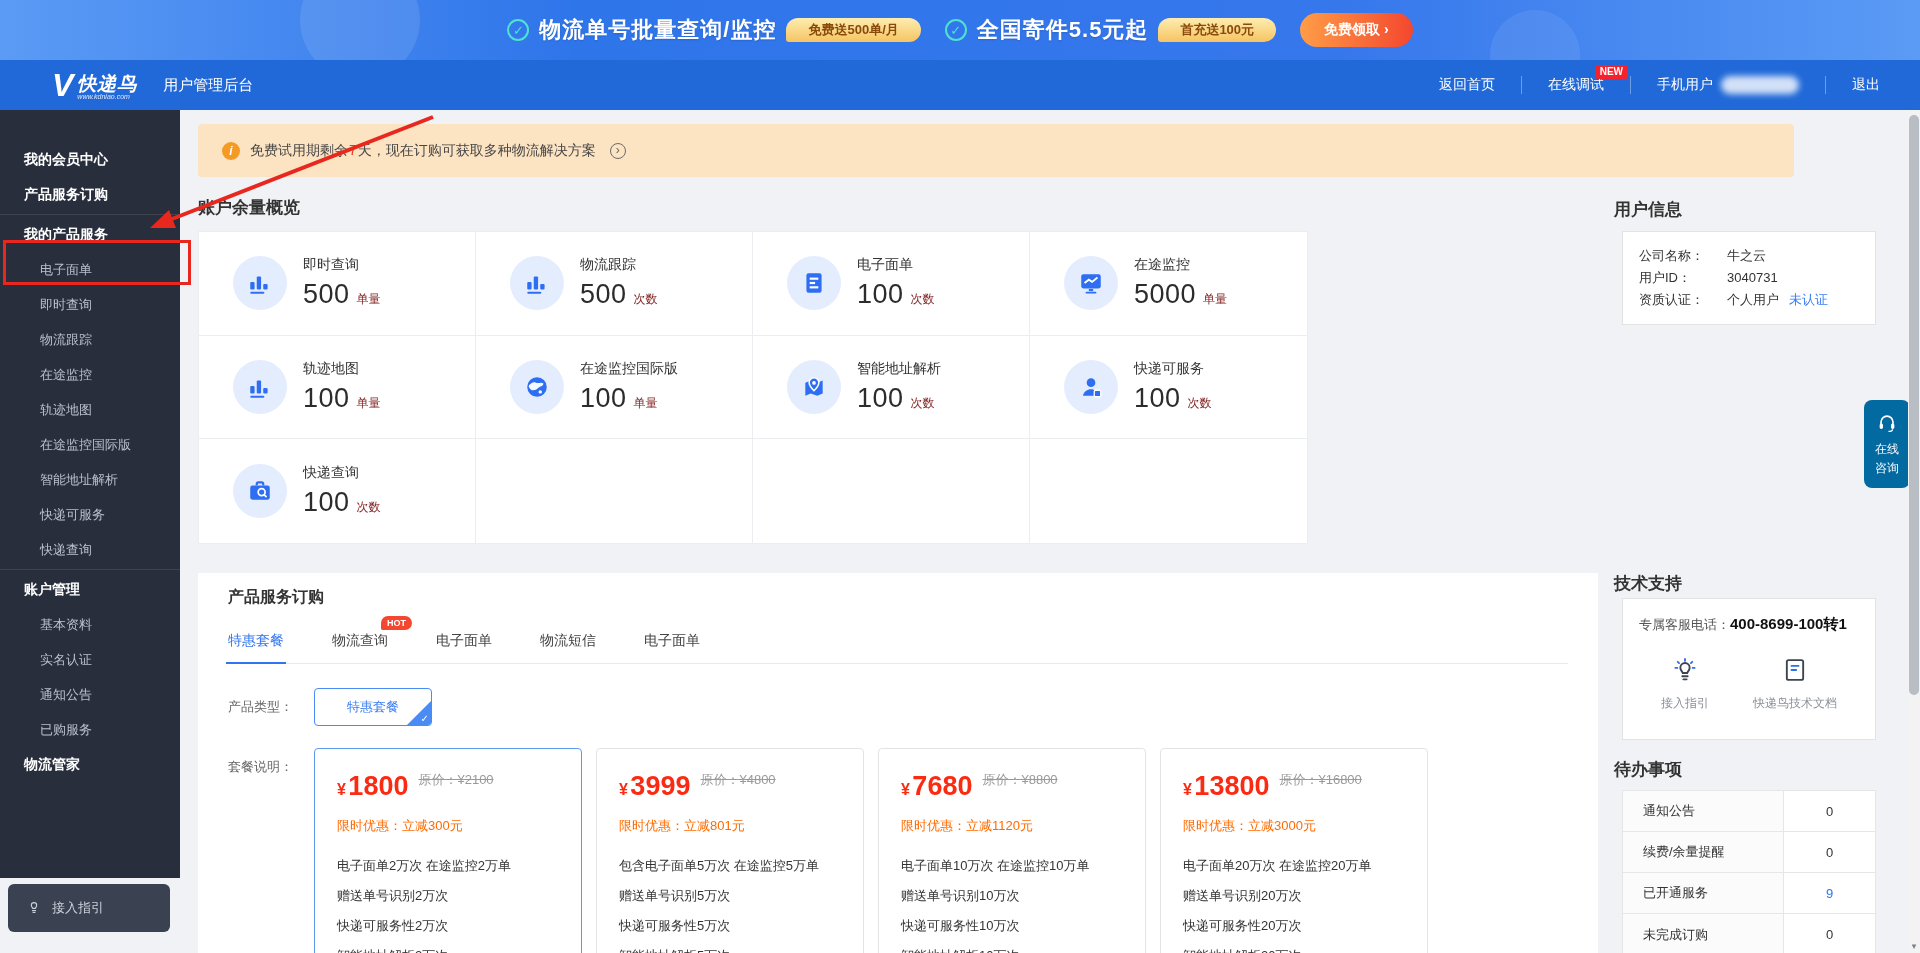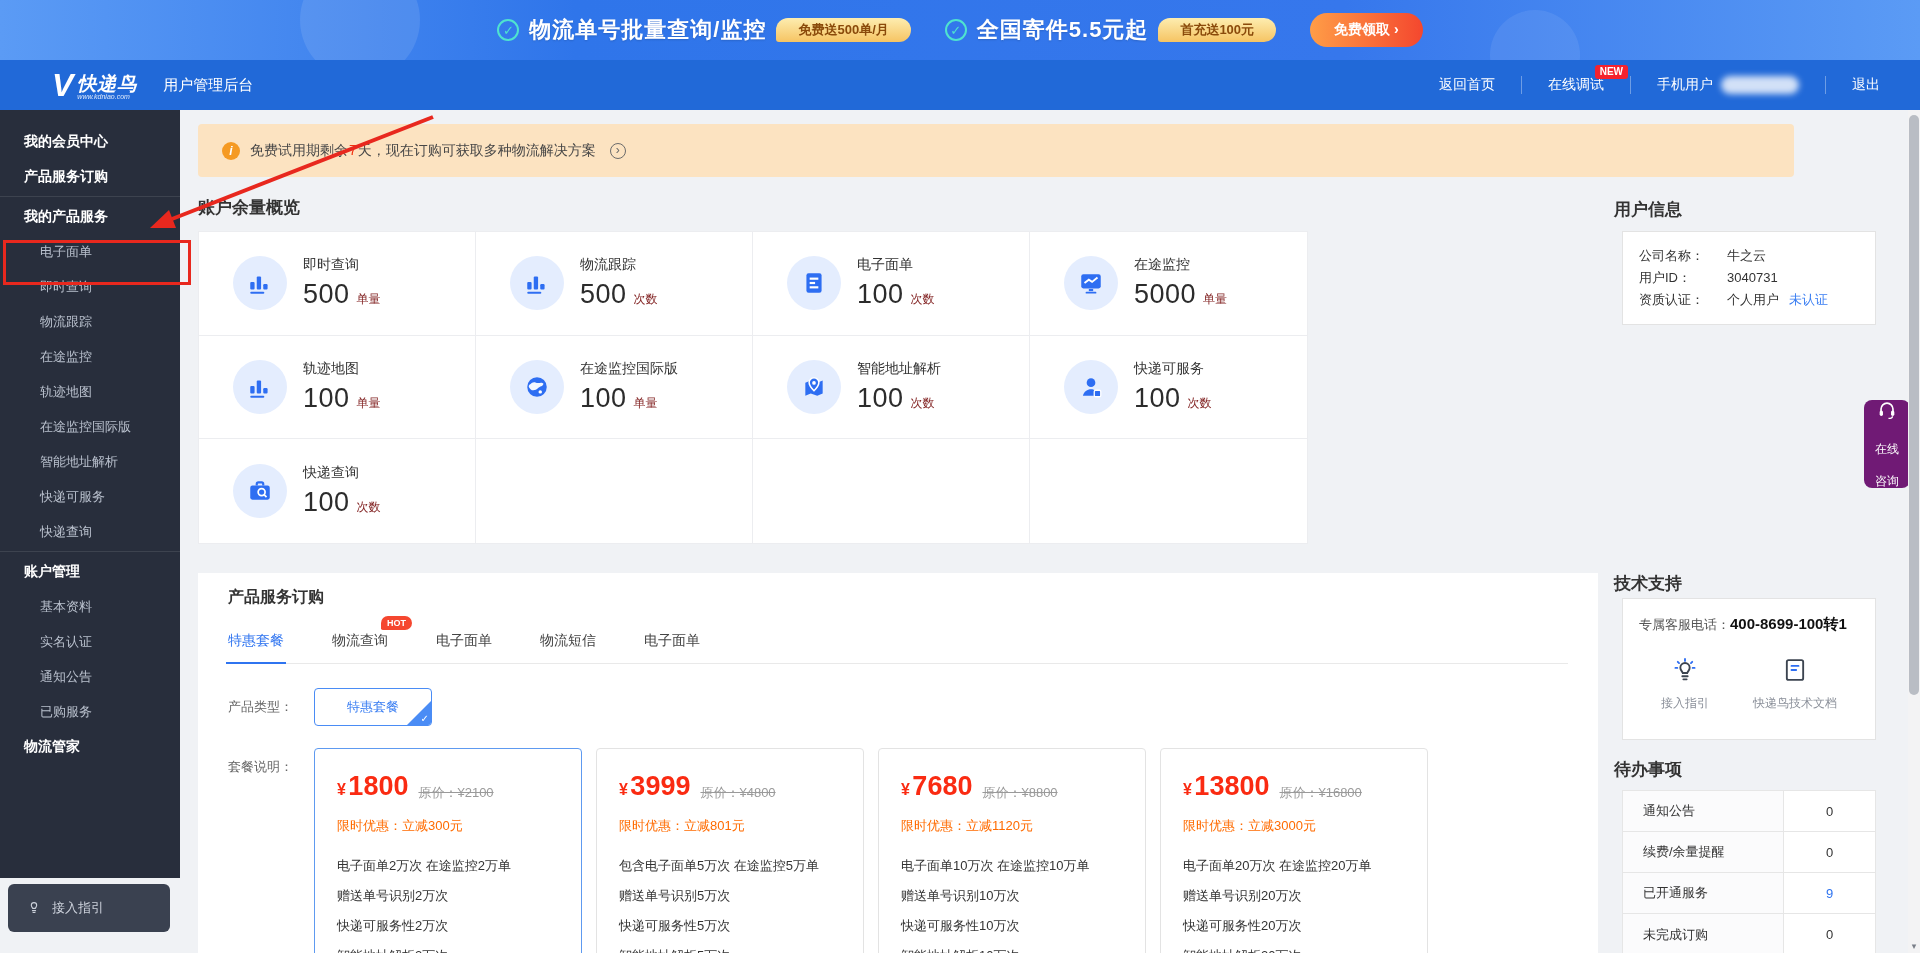--- a/index.html
+++ b/index.html
@@ -2,21 +2,21 @@
 <html><head>
 <meta charset="utf-8">
 <style>
   * { margin:0; padding:0; box-sizing:border-box; }
   html,body { width:1920px; height:953px; overflow:hidden; font-family:"Liberation Sans","DejaVu Sans",sans-serif; }
   .page { position:relative; width:1920px; height:953px; background:#f0f2f5; overflow:hidden; }
 
   
   .promo-bar { position:absolute; left:0; top:0; width:1920px; height:60px;
     background:linear-gradient(90deg,#5b9bf5 0%,#2f75ea 30%,#3677ec 70%,#5b9bf5 100%);
-    display:flex; align-items:center; justify-content:center; gap:34px; overflow:hidden; }
+    display:flex; align-items:center; justify-content:center; gap:24px; overflow:hidden; }
   .promo-bar::before { content:""; position:absolute; left:300px; top:-40px; width:120px; height:120px; border-radius:50%; background:rgba(255,255,255,.10); }
   .promo-bar::after { content:""; position:absolute; right:340px; top:10px; width:90px; height:90px; border-radius:50%; background:rgba(255,255,255,.08); }
   .promo-item { display:flex; align-items:center; gap:10px; position:relative; z-index:2; }
   .promo-check { width:22px; height:22px; border:2px solid #4fe3cf; border-radius:50%; color:#4fe3cf;
     display:flex; align-items:center; justify-content:center; font-size:13px; font-weight:bold; }
   .promo-check::after { content:"✓"; }
   .promo-text { color:#fff; font-size:22px; font-weight:bold; letter-spacing:1px; text-shadow:0 1px 2px rgba(0,0,0,.15); }
   .promo-badge { background:linear-gradient(180deg,#fdedb0,#f6c463); color:#8a4a0a; font-size:13px; font-weight:bold;
     padding:3px 22px; border-radius:12px 12px 12px 3px; white-space:nowrap; }
   .promo-cta { background:linear-gradient(90deg,#ff9d47,#f4472e); color:#fff; font-size:14px; font-weight:bold;
@@ -33,21 +33,21 @@
   .topbar-subtitle { font-size:15px; margin-left:26px; }
   .topbar-menu { margin-left:auto; margin-right:14px; display:flex; align-items:center; height:100%; }
   .menu-item { font-size:14px; padding:0 26px; height:100%; display:flex; align-items:center; position:relative; cursor:pointer; white-space:nowrap; }
   .menu-sep { width:1px; height:18px; background:rgba(255,255,255,.35); }
   .new-badge { position:absolute; top:5px; right:2px; background:#f5222d; color:#fff; font-size:10px; font-weight:bold;
     padding:1px 5px; border-radius:3px; line-height:12px; }
   .masked-blob { display:inline-block; width:78px; height:18px; margin-left:8px; background:rgba(255,255,255,.8);
     border-radius:9px; filter:blur(3px); }
 
   
-  .sidebar { position:absolute; left:0; top:110px; width:180px; height:768px; background:#282e3c; padding-top:14px; }
+  .sidebar { position:absolute; left:0; top:110px; width:180px; height:768px; background:#282e3c; padding-top:32px; }
   .side-item { height:35px; display:flex; align-items:center; font-size:13px; color:#b9c0cd; padding-left:40px; cursor:pointer; }
   .side-item.group { color:#fff; font-weight:bold; font-size:14px; padding-left:24px; }
   .side-divider { height:1px; background:rgba(255,255,255,.10); margin:2px 0; }
   .side-footer { position:absolute; left:8px; top:774px; width:162px; height:48px; background:#3a4150; border-radius:6px;
     display:flex; align-items:center; gap:10px; padding-left:18px; color:#ccd1db; font-size:13px; cursor:pointer; }
 
   
   .main { position:absolute; left:180px; top:110px; width:1728px; height:843px; background:#f0f2f5; overflow:hidden; }
 
   .notice { position:absolute; left:18px; top:14px; width:1596px; height:53px; background:#fce3c1; border-radius:4px;
@@ -86,21 +86,21 @@
     font-size:13px; display:flex; align-items:center; justify-content:center; position:relative; overflow:hidden; cursor:pointer; background:#fff; }
   .type-btn .corner { position:absolute; right:0; bottom:0; width:0; height:0;
     border-left:24px solid transparent; border-bottom:24px solid #4a8cf5; }
   .type-btn .corner-check { position:absolute; right:2px; bottom:1px; color:#fff; font-size:10px; }
   .type-btn .corner-check::after { content:"✓"; }
   .pkg-row { display:flex; align-items:flex-start; margin-top:22px; }
   .pkg-row .pp-label { margin-top:10px; }
   .pkg-cards { display:flex; gap:14px; margin-left:14px; }
   .pkg-card { width:268px; height:300px; border:1px solid #e3e3e3; border-radius:4px; padding:22px 22px; background:#fff; cursor:pointer; }
   .pkg-card.selected { border:1px solid #5e9af0; }
-  .pkg-price-row { display:flex; align-items:flex-end; gap:10px; }
+  .pkg-price-row { display:flex; align-items:flex-start; gap:10px; }
   .pkg-currency { color:#fa2b12; font-size:16px; font-weight:bold; }
   .pkg-price { color:#fa2b12; font-size:27px; font-weight:bold; margin-left:-2px; }
   .pkg-original { color:#9a9a9a; font-size:13px; text-decoration:line-through; }
   .pkg-promo { color:#ff6b00; font-size:13px; margin-top:15px; }
   .pkg-features { margin-top:16px; }
   .pkg-feature { font-size:13px; color:#333; line-height:30px; white-space:nowrap; }
 
   
   .right-col-title { position:absolute; left:1434px; font-size:17px; font-weight:bold; color:#333; }
   .panel-box { position:absolute; left:1442px; width:254px; background:#fff; border:1px solid #e3e3e3; }
@@ -114,22 +114,22 @@
   .sp-links { display:flex; justify-content:space-around; margin-top:22px; }
   .sp-link { display:flex; flex-direction:column; align-items:center; gap:8px; font-size:12px; color:#8a8f99; cursor:pointer; }
   .todo-table { position:absolute; left:1442px; top:680px; width:254px; border:1px solid #e6e6e6; background:#fff; }
   .todo-row { display:flex; height:41px; border-bottom:1px solid #e6e6e6; }
   .todo-row:last-child { border-bottom:none; }
   .todo-label { flex:1; display:flex; align-items:center; padding-left:20px; font-size:13px; color:#333; background:#fbfbfc; }
   .todo-value { width:92px; display:flex; align-items:center; justify-content:center; font-size:13px; color:#333; border-left:1px solid #e6e6e6; }
   .todo-value.highlight { color:#2f74f0; }
 
   
-  .consult-btn { position:absolute; left:1864px; top:400px; width:46px; height:88px; background:#701a75; border-radius:8px;
-    display:flex; flex-direction:column; align-items:center; justify-content:center; gap:17px; color:#fff; font-size:12px;
+  .consult-btn { position:absolute; left:1864px; top:400px; width:46px; height:88px; background:#0369a1; border-radius:8px;
+    display:flex; flex-direction:column; align-items:center; justify-content:center; gap:4px; color:#fff; font-size:12px;
     cursor:pointer; z-index:30; line-height:15px; text-align:center; }
 
   
   .scrollbar { position:absolute; left:1908px; top:110px; width:12px; height:843px; background:#f3f3f4; z-index:40; }
   .scroll-thumb { position:absolute; left:1px; top:5px; width:10px; height:580px; background:#b9bdc4; border-radius:5px; }
   .scroll-arrow { position:absolute; left:0; bottom:2px; width:12px; text-align:center; font-size:9px; color:#7a7f88; }
   .scroll-arrow::after { content:"▾"; }
 
   
   .annot-rect { position:absolute; left:3px; top:240px; width:188px; height:45px; border:3px solid #e8281e; z-index:50; pointer-events:none; }

